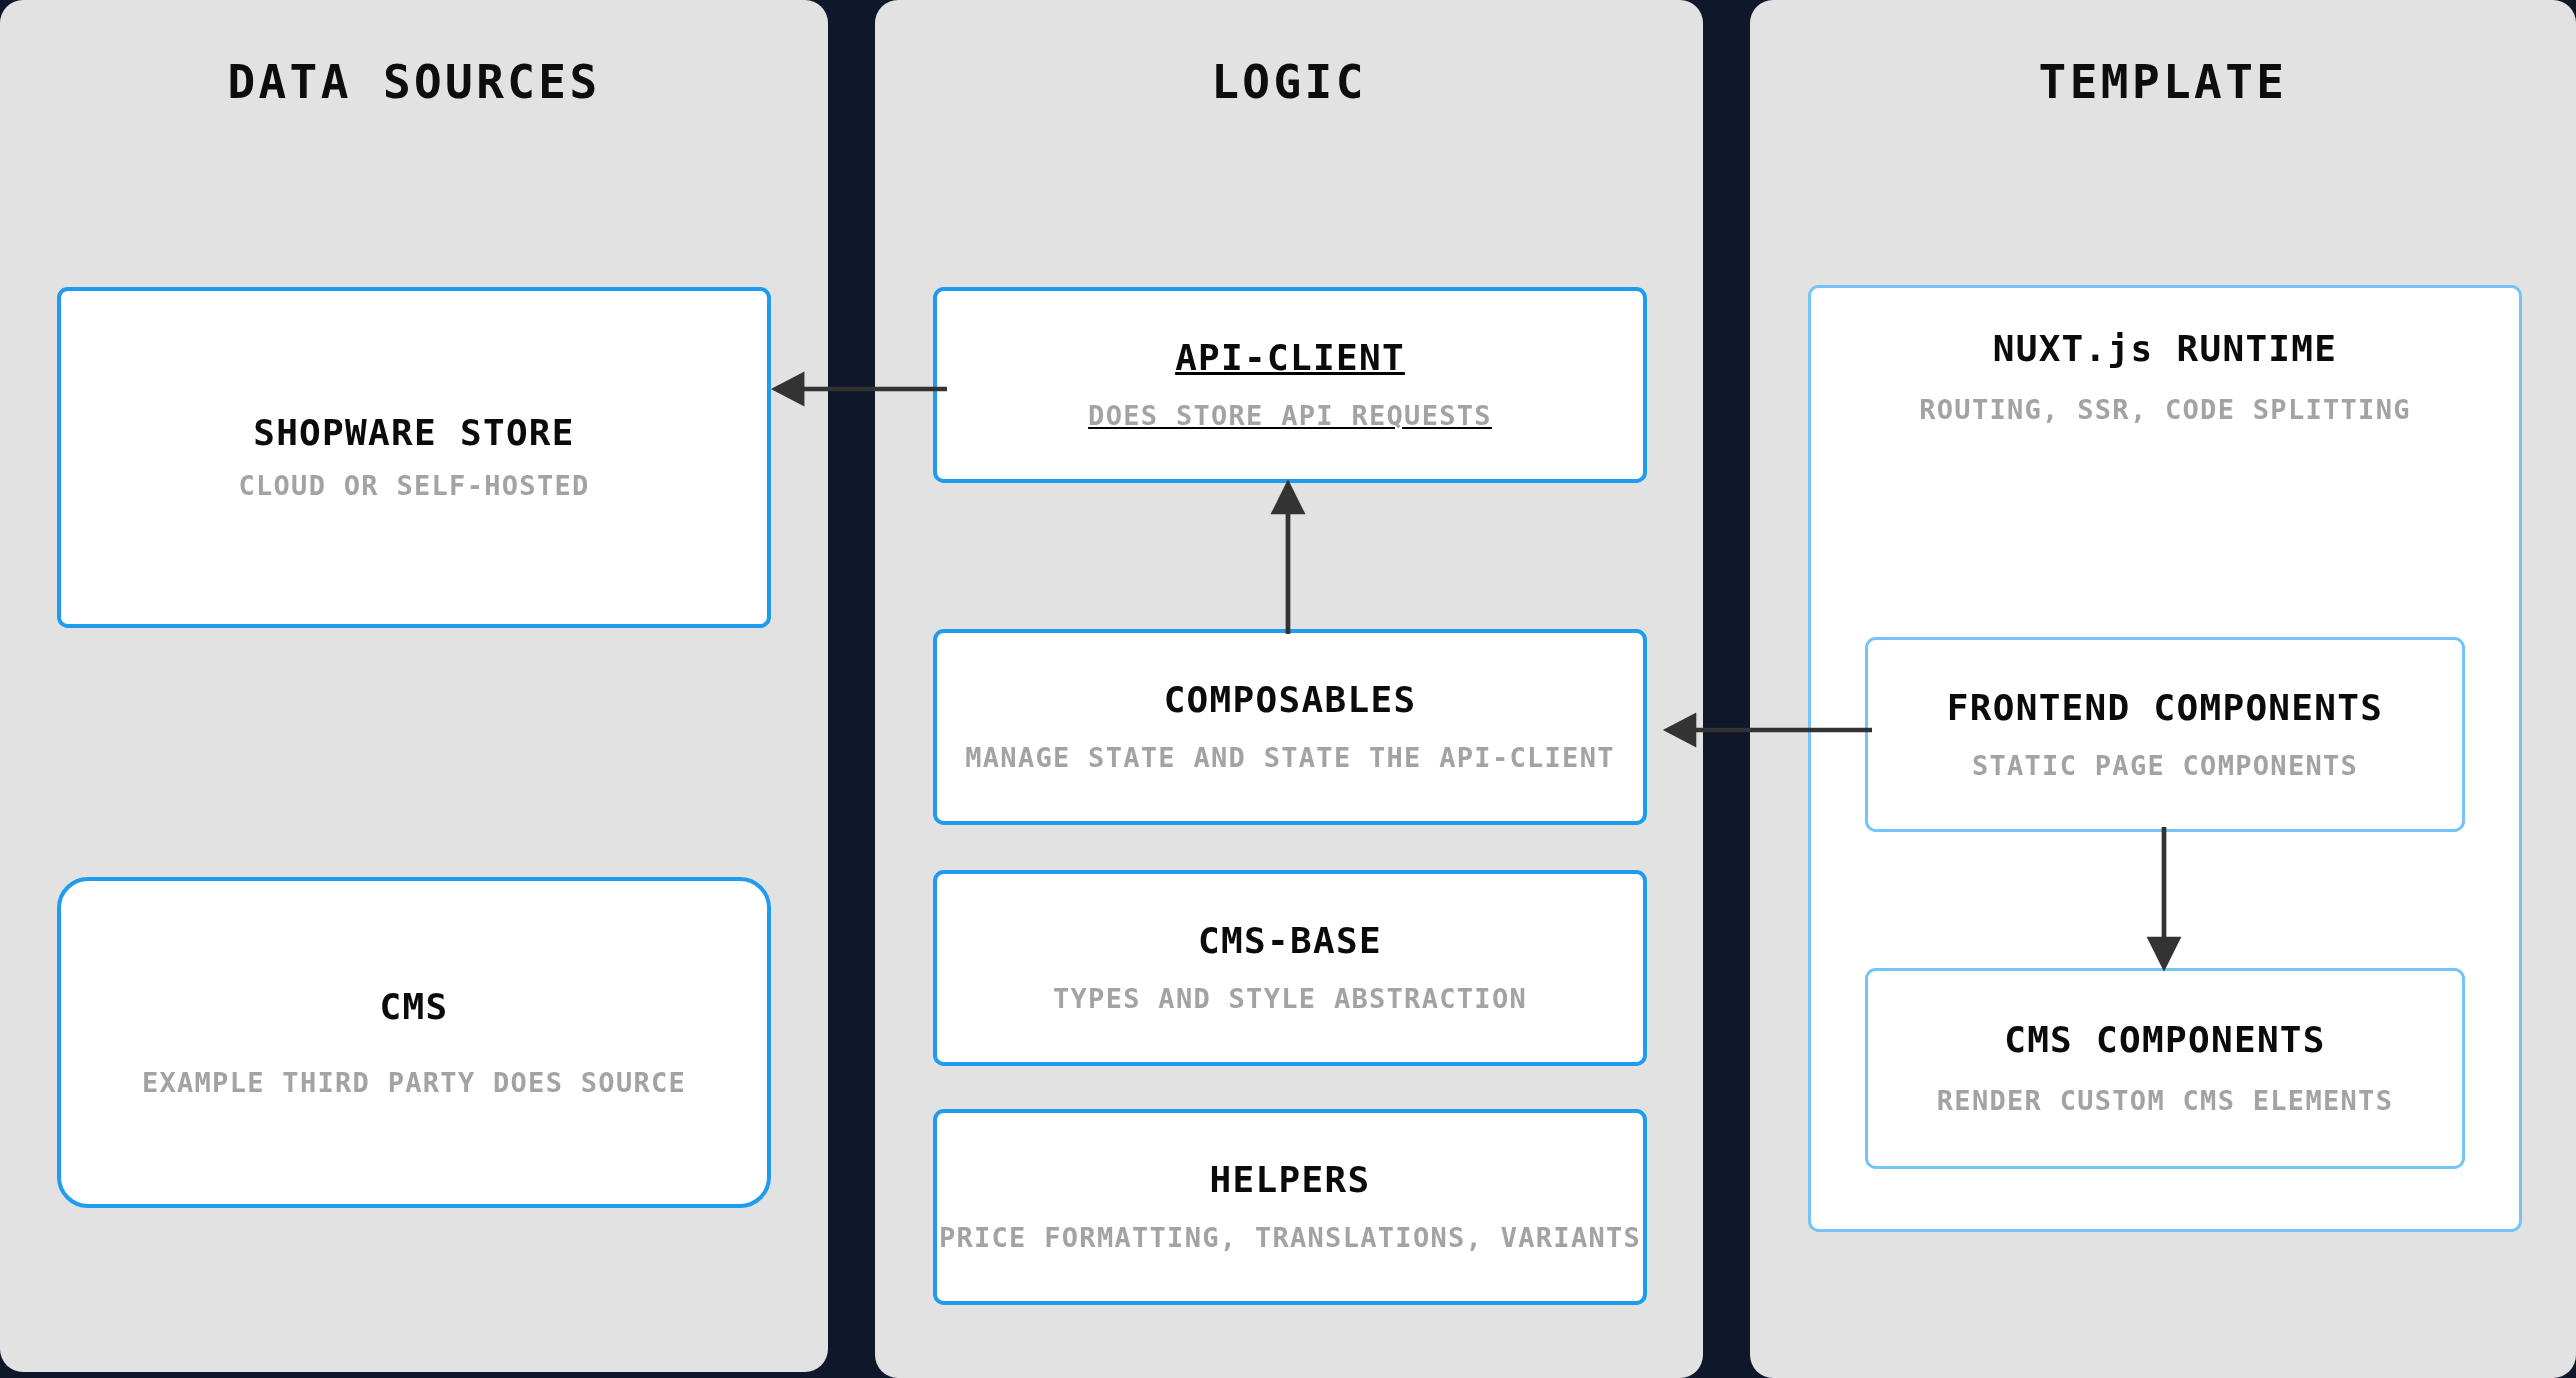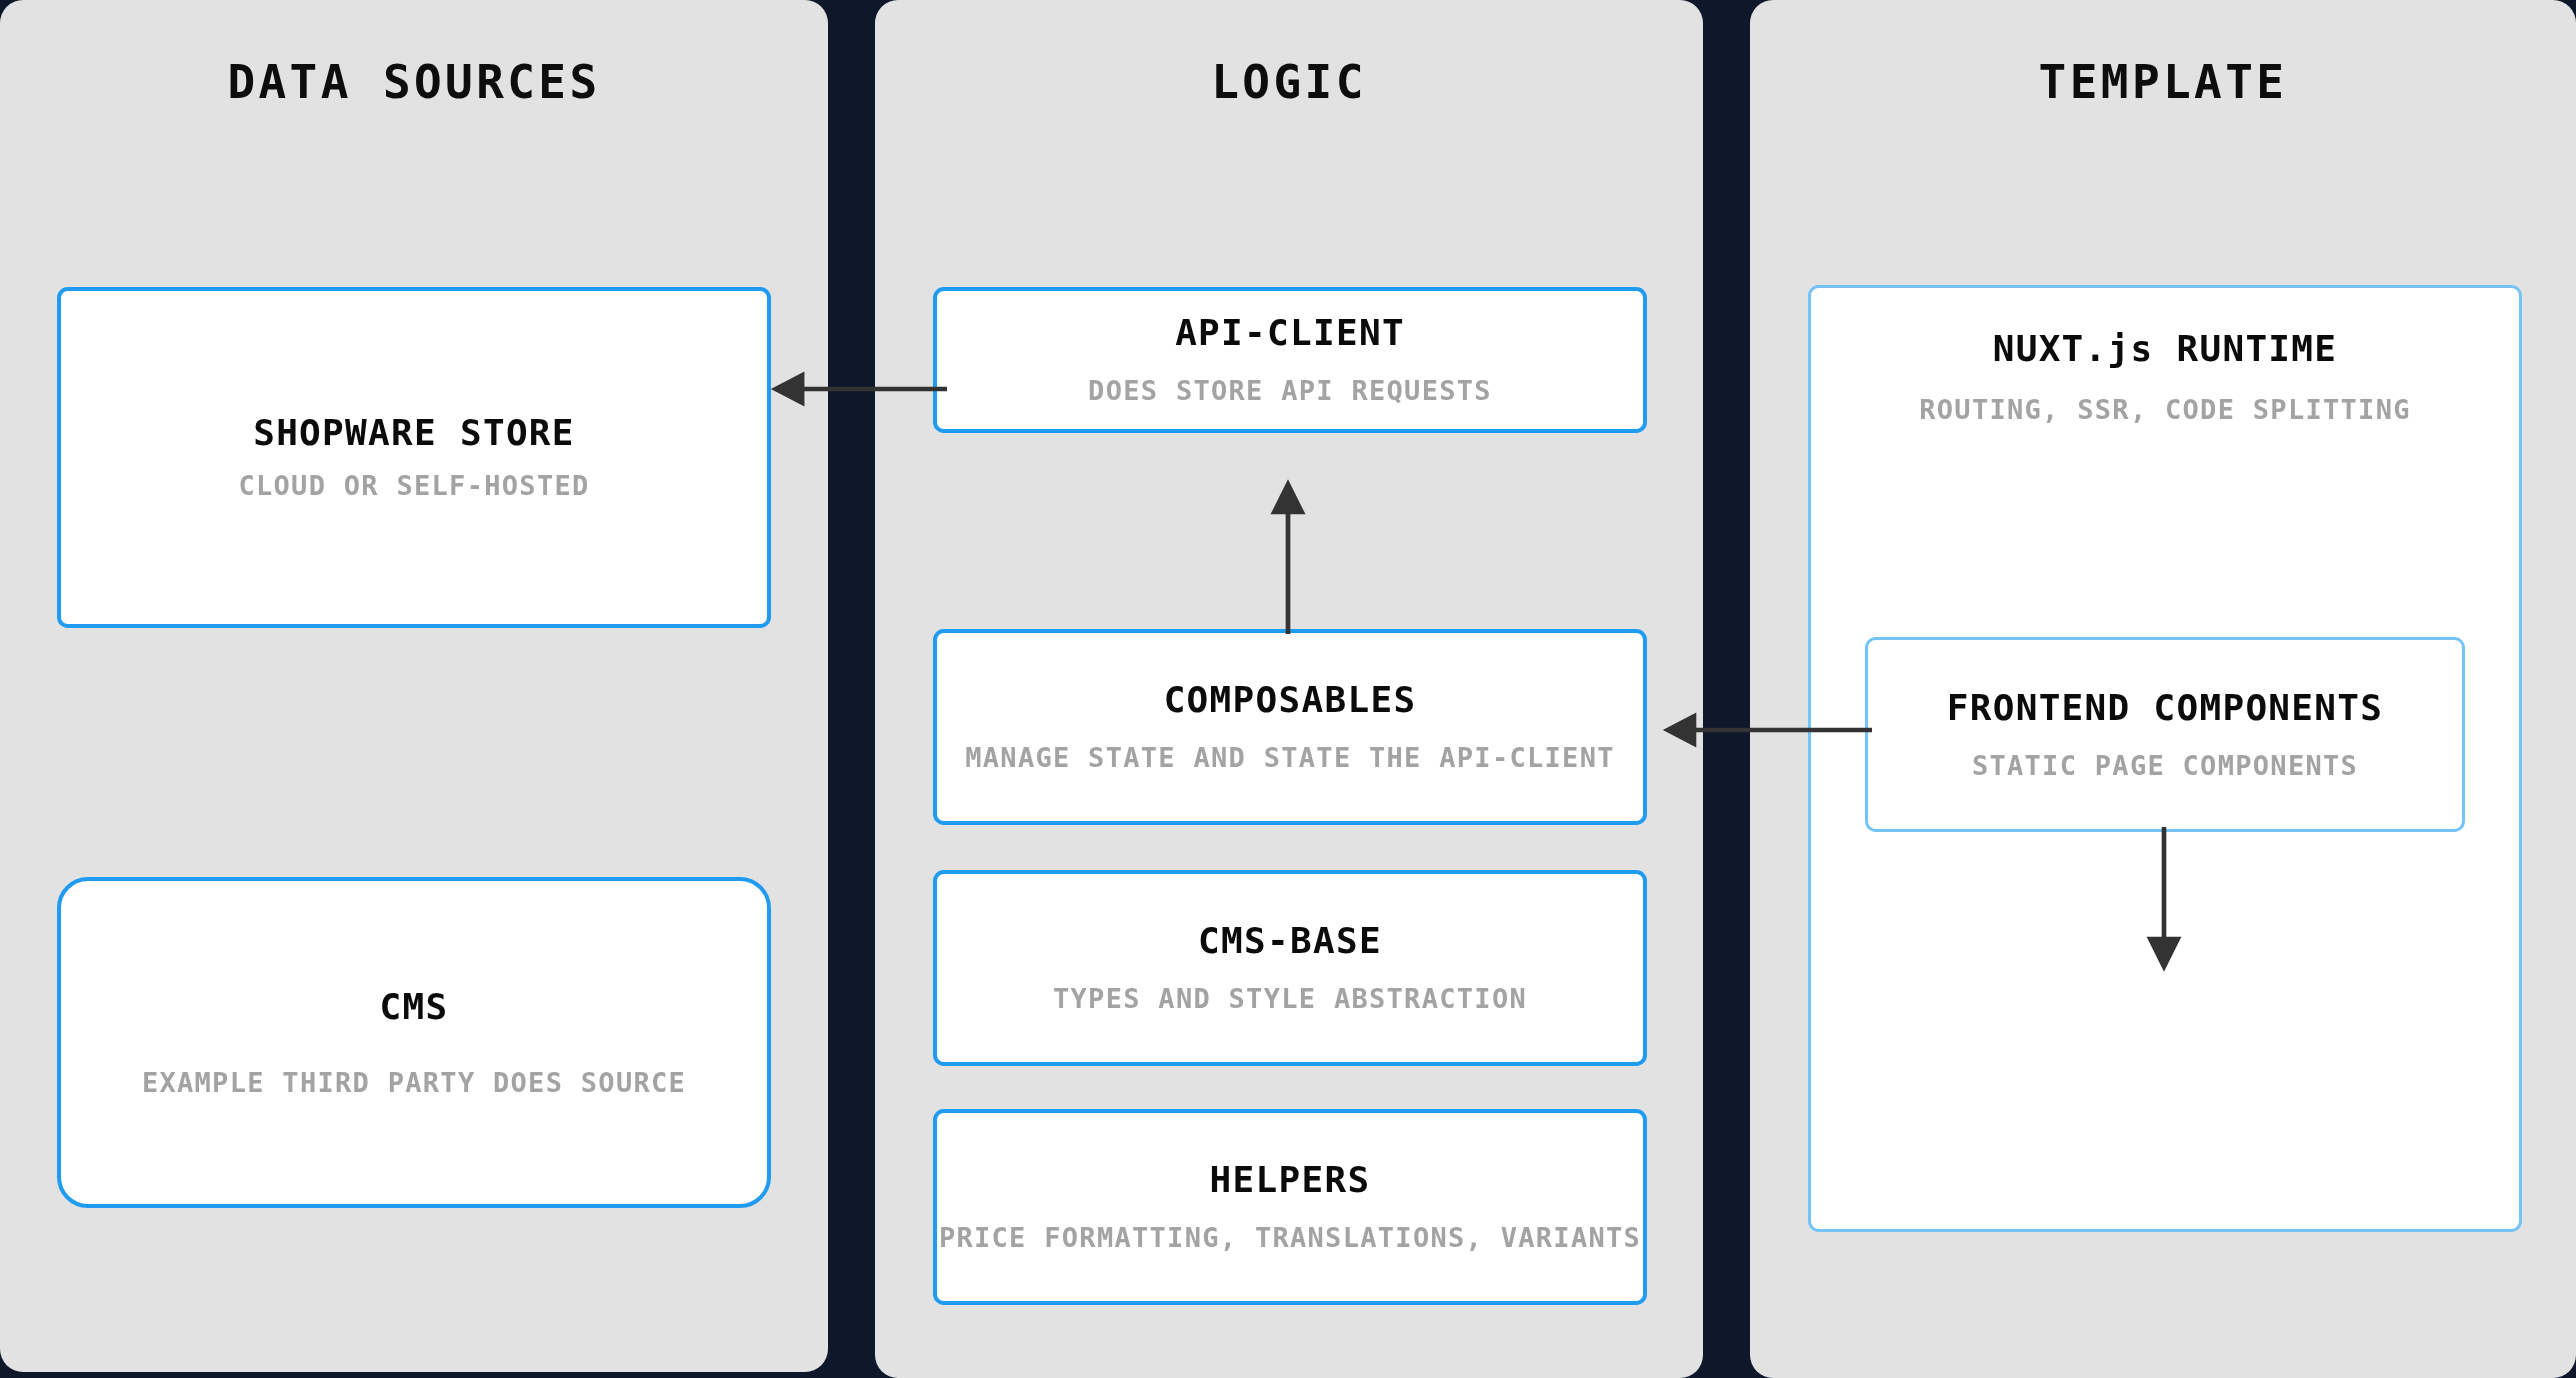--- a/index.html
+++ b/index.html
@@ -91,21 +91,21 @@
   }
   #node-shopware-store .node-title { margin-bottom: 20px; }
 
   #node-cms {
     left: 57px; top: 877px; width: 714px; height: 331px; border-radius: 31px;
   }
   #node-cms .node-title { margin-bottom: 43px; }
 
   
   #node-api-client {
-    left: 933px; top: 287px; width: 714px; height: 146px;
+    left: 933px; top: 287px; width: 714px; height: 196px; text-decoration: underline;
   }
   #node-api-client .node-title { margin-bottom: 25.5px; }
 
   #node-composables {
     left: 933px; top: 629px; width: 714px; height: 196px;
   }
   #node-composables .node-title { margin-bottom: 25.5px; }
 
   #node-cms-base {
     left: 933px; top: 870px; width: 714px; height: 196px;
@@ -195,20 +195,24 @@
   <div class="node light container" id="node-nuxt-runtime">
     <div class="node-title">NUXT.js RUNTIME</div>
     <div class="node-sub">ROUTING, SSR, CODE SPLITTING</div>
   </div>
 
   <div class="node light" id="node-frontend-components">
     <div class="node-title">FRONTEND COMPONENTS</div>
     <div class="node-sub">STATIC PAGE COMPONENTS</div>
   </div>
 
+  <div class="node light" id="node-cms-components">
+    <div class="node-title">CMS COMPONENTS</div>
+    <div class="node-sub">RENDER CUSTOM CMS ELEMENTS</div>
+  </div>
 
   <div class="arrow" id="arrow-apiclient-to-shopware">
     <svg width="195" height="54" viewBox="0 0 290 80">
       <line x1="290" y1="40" x2="58" y2="40" stroke="#333333" stroke-width="7"></line>
       <polygon points="28,40 78,14 78,66" fill="#333333"></polygon>
     </svg>
   </div>
 
   <div class="arrow" id="arrow-composables-to-apiclient">
     <svg width="54" height="156" viewBox="0 0 80 232">

